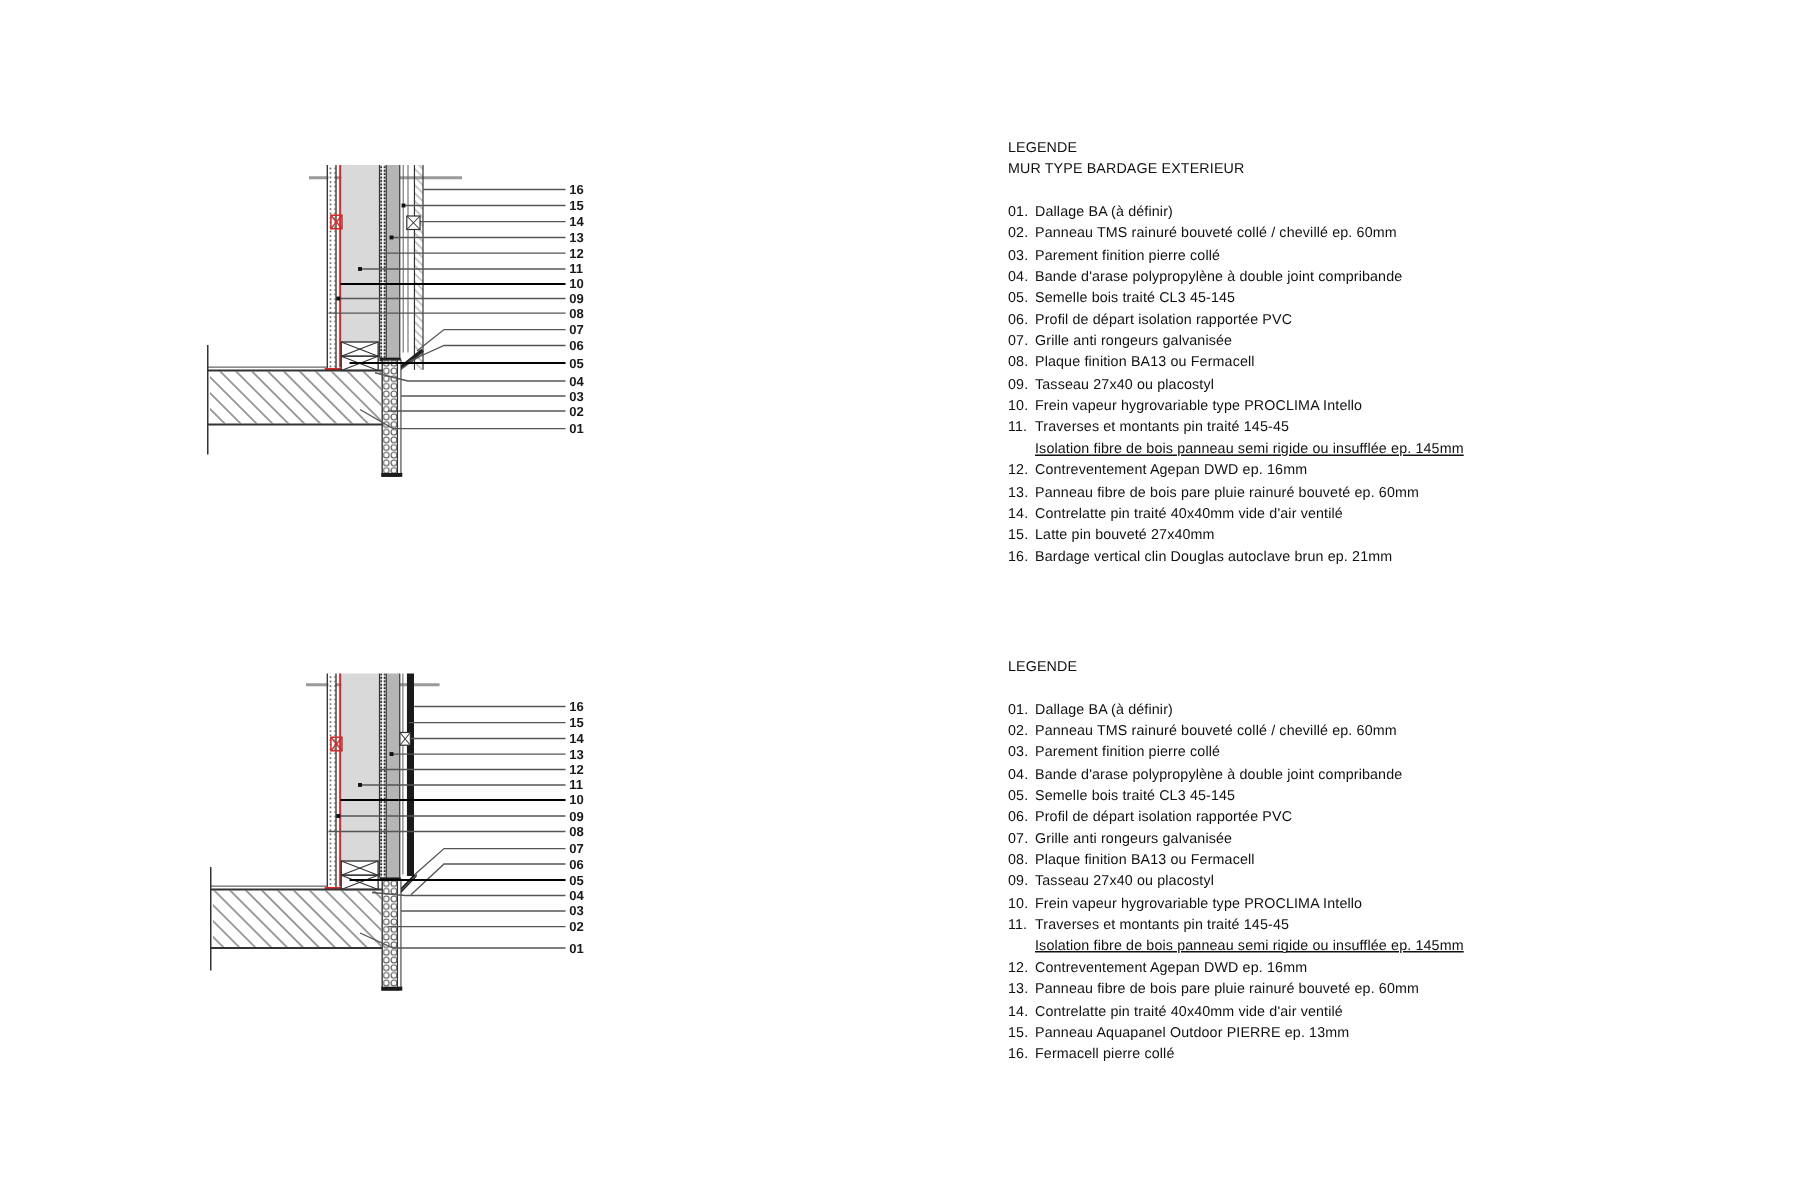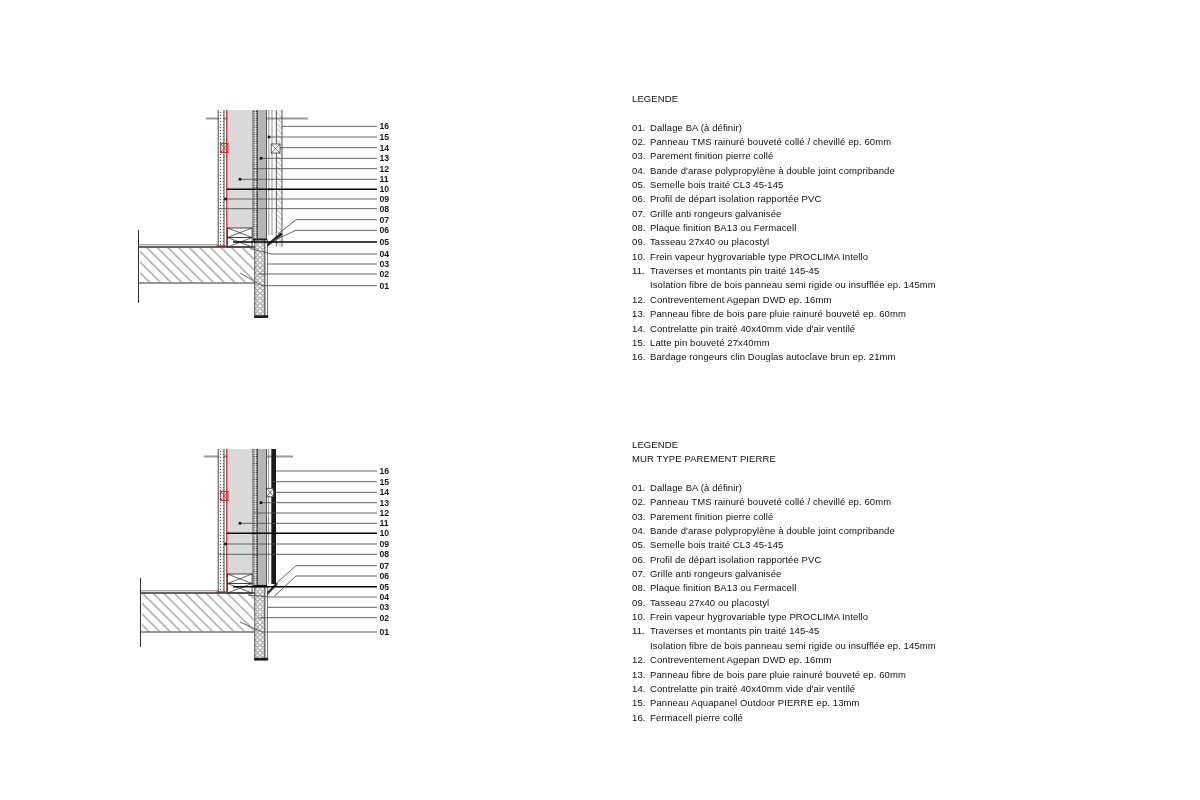--- a/index.html
+++ b/index.html
@@ -2,28 +2,28 @@
 <html><head>
 <meta charset="utf-8">
 <style>
   html,body{margin:0;padding:0;}
   body{
     width:1200px;height:800px;position:relative;background:#ffffff;
     font-family:"Liberation Sans",sans-serif;overflow:hidden;
   }
   #drawing-svg{position:absolute;left:0;top:0;}
   .legend{
-    position:absolute;left:632px;width:332px;color:#111;
+    position:absolute;left:672px;width:332px;color:#111;
     font-size:9.5px;line-height:14.35px;letter-spacing:0.1px;
   }
   .legend .ltitle{white-space:nowrap;}
   .legend .items{margin-top:14.35px;}
   .li{display:flex;white-space:nowrap;}
   .li .num{width:18px;flex:none;}
-  .li.cont{padding-left:18px;}
+  .li.cont{padding-left:18px;text-decoration:underline;}
   #legend-1{top:92px;}
   #legend-2{top:438px;}
 </style>
 </head>
 <body>
 
 <svg id="drawing-svg" width="1200" height="800" viewBox="0 0 1200 800">
   <defs>
     <pattern id="hatchConcrete" width="7.5" height="7.5" patternUnits="userSpaceOnUse" patternTransform="rotate(-45)">
       <line x1="3.75" y1="-1" x2="3.75" y2="8.5" stroke="#8a8a8a" stroke-width="1.1"></line>
@@ -213,20 +213,21 @@
         <polyline points="258.6,617.7 377,617.7" fill="none" stroke="#555555" stroke-width="0.9"></polyline>
         <text x="379.5" y="620.7" font-size="8.7" font-weight="700" font-family="&quot;Liberation Sans&quot;,sans-serif" fill="#1a1a1a">02</text>
         <polyline points="240,622 262,632 377,632" fill="none" stroke="#555555" stroke-width="0.9"></polyline>
         <text x="379.5" y="635" font-size="8.7" font-weight="700" font-family="&quot;Liberation Sans&quot;,sans-serif" fill="#1a1a1a">01</text>
       </g>
     </g>
   </svg>
 
 <div class="legend" id="legend-1">
   <div class="ltitle">LEGENDE</div>
+  <div class="ltitle">MUR TYPE BARDAGE EXTERIEUR</div>
   <div class="items">
       <div class="li">
         <span class="num">01.</span>
         <span class="txt">Dallage BA (à définir)</span>
       </div>
       <div class="li">
         <span class="num">02.</span>
         <span class="txt">Panneau TMS rainuré bouveté collé / chevillé ep. 60mm</span>
       </div>
       <div class="li">
@@ -277,28 +278,27 @@
       <div class="li">
         <span class="num">14.</span>
         <span class="txt">Contrelatte pin traité 40x40mm vide d'air ventilé</span>
       </div>
       <div class="li">
         <span class="num">15.</span>
         <span class="txt">Latte pin bouveté 27x40mm</span>
       </div>
       <div class="li">
         <span class="num">16.</span>
-        <span class="txt">Bardage rongeurs clin Douglas autoclave brun ep. 21mm</span>
+        <span class="txt">Bardage vertical clin Douglas autoclave brun ep. 21mm</span>
       </div>
     </div>
 </div>
 
 <div class="legend" id="legend-2">
   <div class="ltitle">LEGENDE</div>
-  <div class="ltitle">MUR TYPE PAREMENT PIERRE</div>
   <div class="items">
       <div class="li">
         <span class="num">01.</span>
         <span class="txt">Dallage BA (à définir)</span>
       </div>
       <div class="li">
         <span class="num">02.</span>
         <span class="txt">Panneau TMS rainuré bouveté collé / chevillé ep. 60mm</span>
       </div>
       <div class="li">

